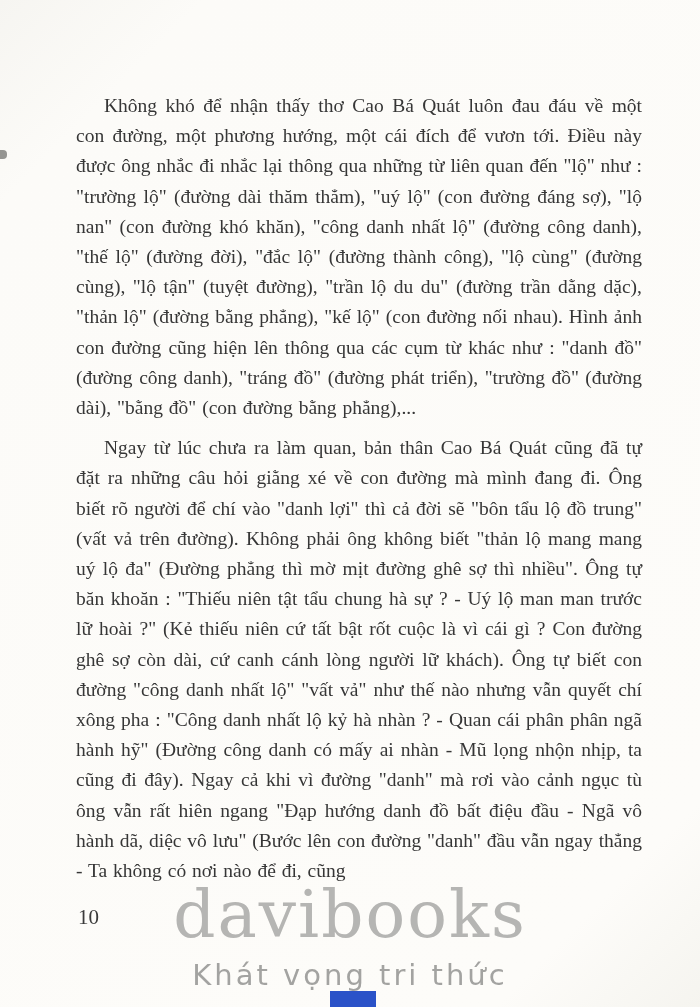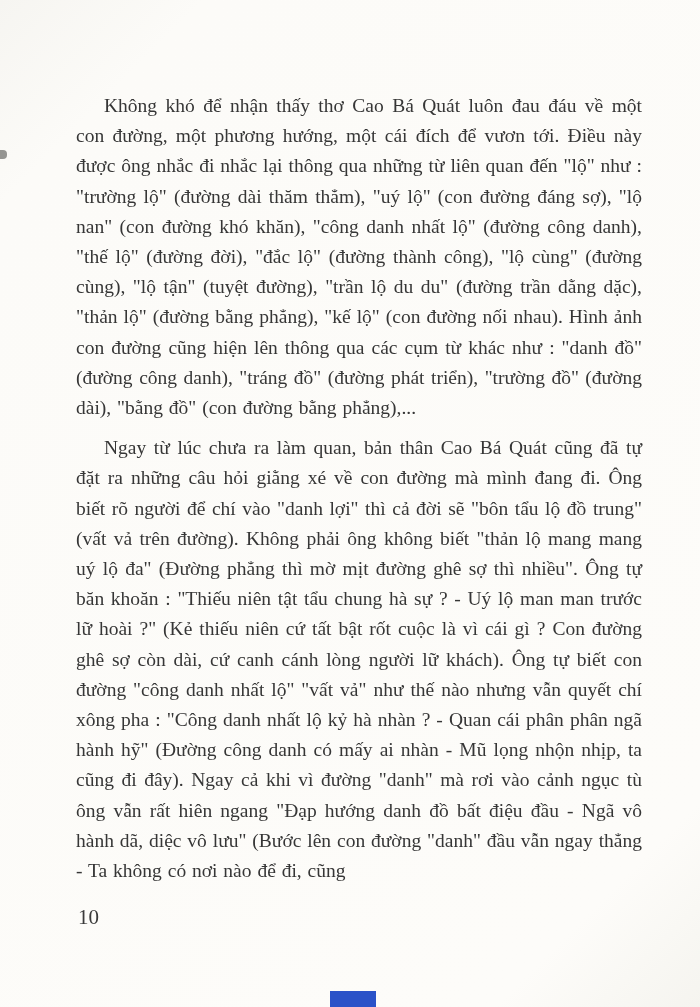--- a/index.html
+++ b/index.html
@@ -85,21 +85,23 @@
     opacity: 0.7;
   }
 </style>
 </head>
 <body>
 
 <div class="page">
 
   <div class="scan-artifact"></div>
 
+  <div class="watermark watermark-title">davibooks</div>
 
+  <div class="watermark watermark-tagline">Khát vọng tri thức</div>
 
   <div class="text-block">
     <p>Không khó để nhận thấy thơ Cao Bá Quát luôn đau đáu về một con đường, một phương hướng, một cái đích để vươn tới. Điều này được ông nhắc đi nhắc lại thông qua những từ liên quan đến "lộ" như : "trường lộ" (đường dài thăm thẳm), "uý lộ" (con đường đáng sợ), "lộ nan" (con đường khó khăn), "công danh nhất lộ" (đường công danh), "thế lộ" (đường đời), "đắc lộ" (đường thành công), "lộ cùng" (đường cùng), "lộ tận" (tuyệt đường), "trần lộ du du" (đường trần dằng dặc), "thản lộ" (đường bằng phẳng), "kế lộ" (con đường nối nhau). Hình ảnh con đường cũng hiện lên thông qua các cụm từ khác như : "danh đồ" (đường công danh), "tráng đồ" (đường phát triển), "trường đồ" (đường dài), "bằng đồ" (con đường bằng phẳng),...</p>
     <p>Ngay từ lúc chưa ra làm quan, bản thân Cao Bá Quát cũng đã tự đặt ra những câu hỏi giằng xé về con đường mà mình đang đi. Ông biết rõ người để chí vào "danh lợi" thì cả đời sẽ "bôn tẩu lộ đồ trung" (vất vả trên đường). Không phải ông không biết "thản lộ mang mang uý lộ đa" (Đường phẳng thì mờ mịt đường ghê sợ thì nhiều". Ông tự băn khoăn : "Thiếu niên tật tẩu chung hà sự ? - Uý lộ man man trước lữ hoài ?" (Kẻ thiếu niên cứ tất bật rốt cuộc là vì cái gì ? Con đường ghê sợ còn dài, cứ canh cánh lòng người lữ khách). Ông tự biết con đường "công danh nhất lộ" "vất vả" như thế nào nhưng vẫn quyết chí xông pha : "Công danh nhất lộ kỷ hà nhàn ? - Quan cái phân phân ngã hành hỹ" (Đường công danh có mấy ai nhàn - Mũ lọng nhộn nhịp, ta cũng đi đây). Ngay cả khi vì đường "danh" mà rơi vào cảnh ngục tù ông vẫn rất hiên ngang "Đạp hướng danh đồ bất điệu đầu - Ngã vô hành dã, diệc vô lưu" (Bước lên con đường "danh" đầu vẫn ngay thẳng - Ta không có nơi nào để đi, cũng</p>
   </div>
 
   <div class="page-number">10</div>
 
   <div class="blue-mark"></div>
 

